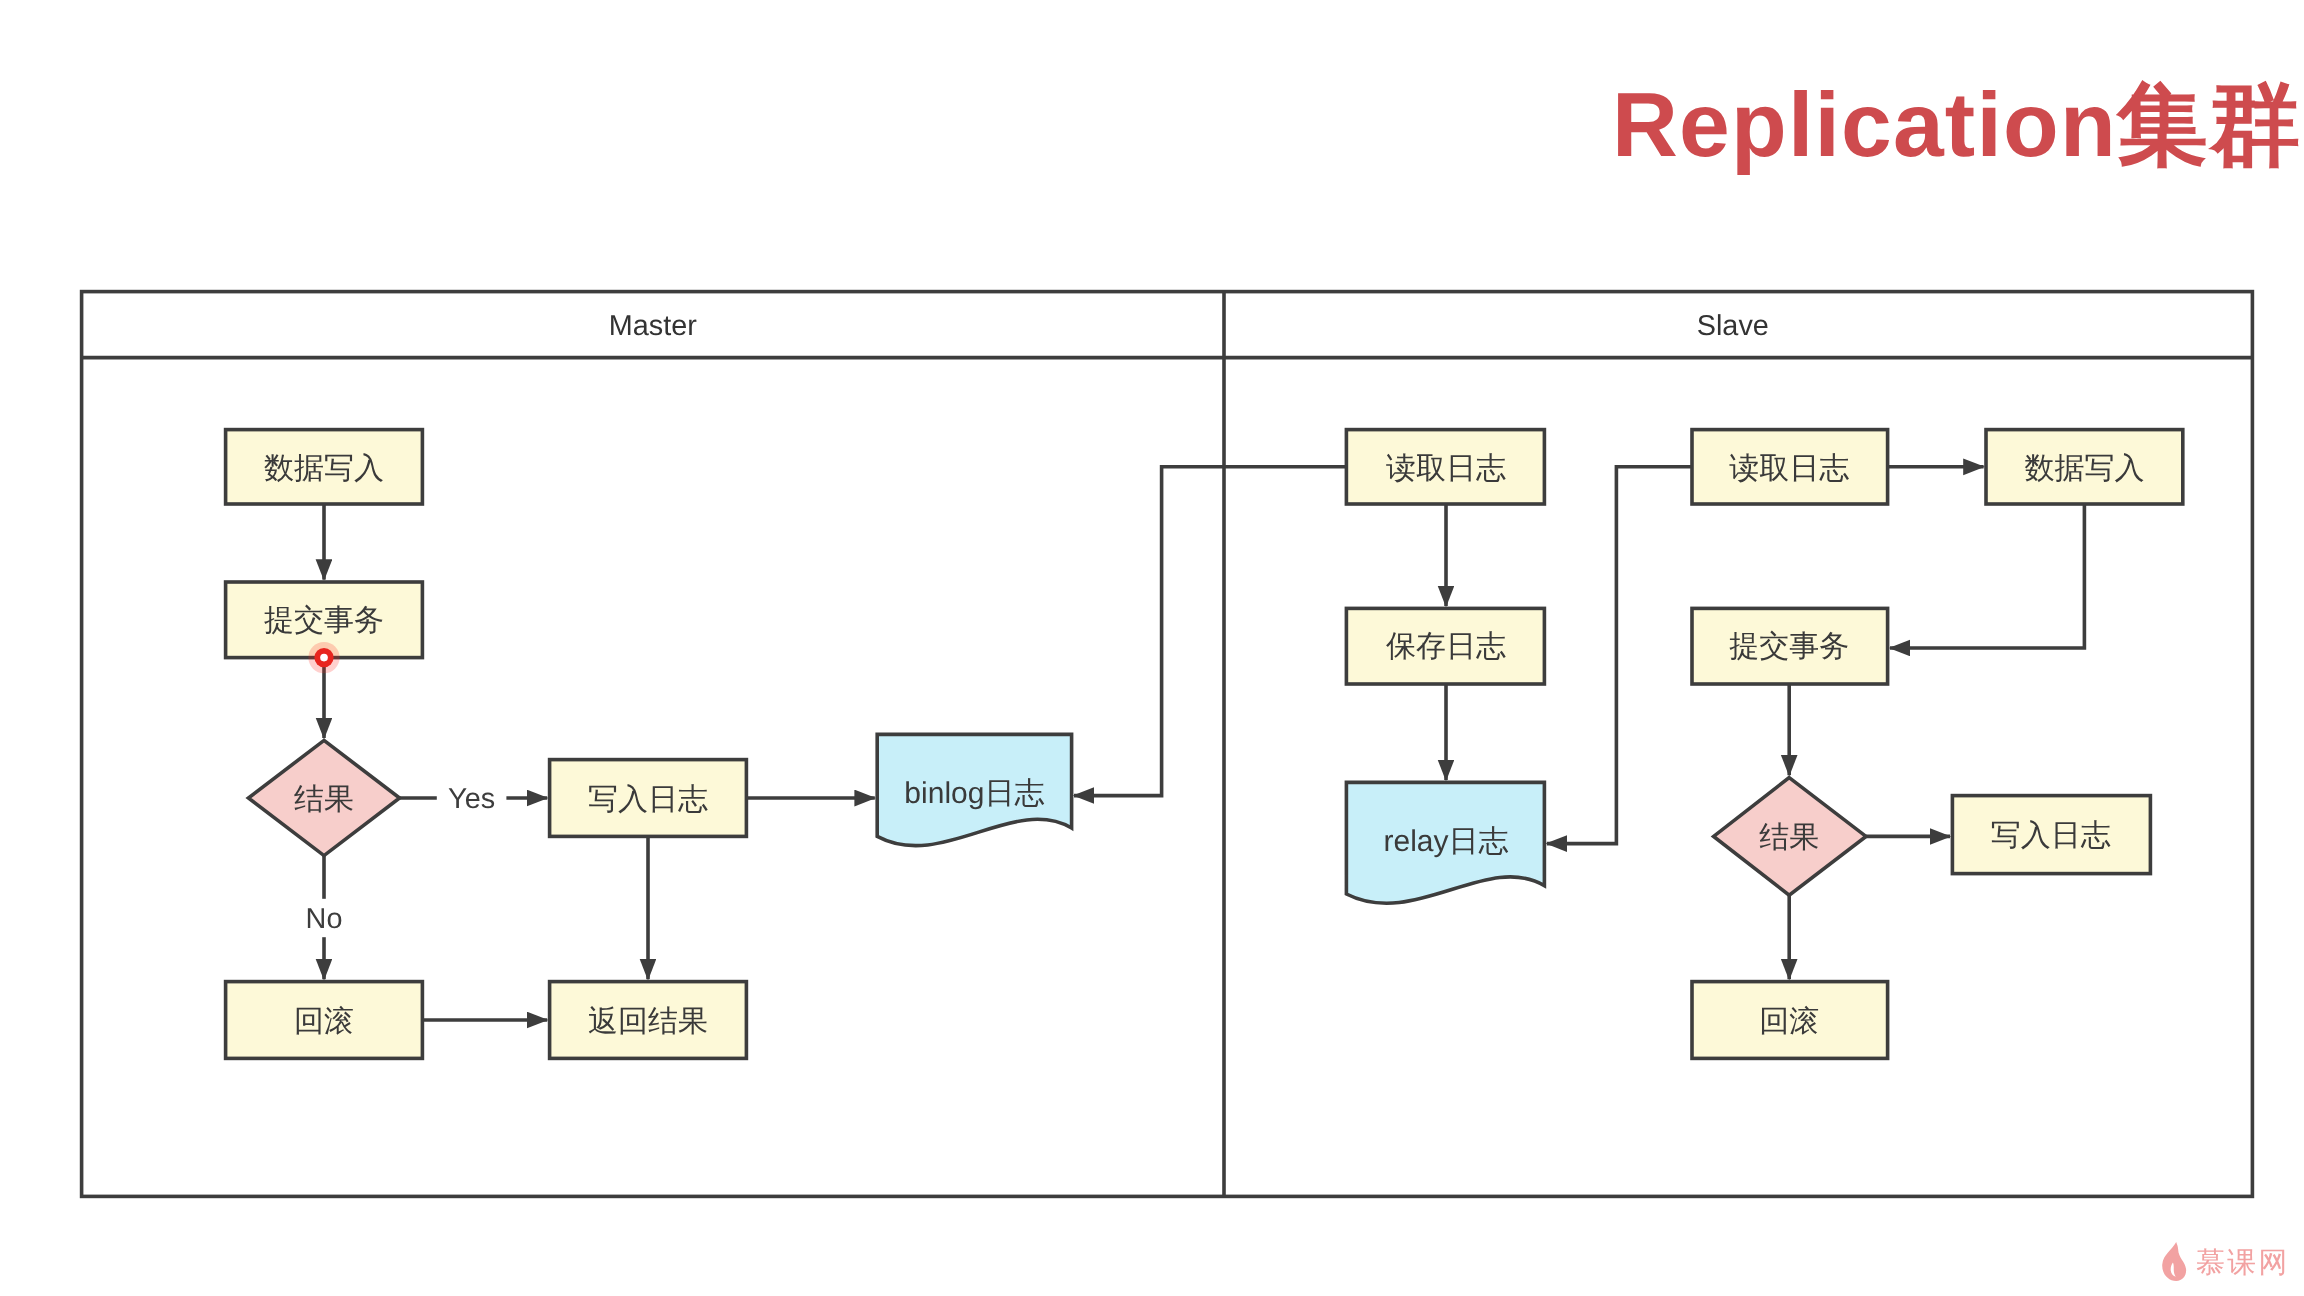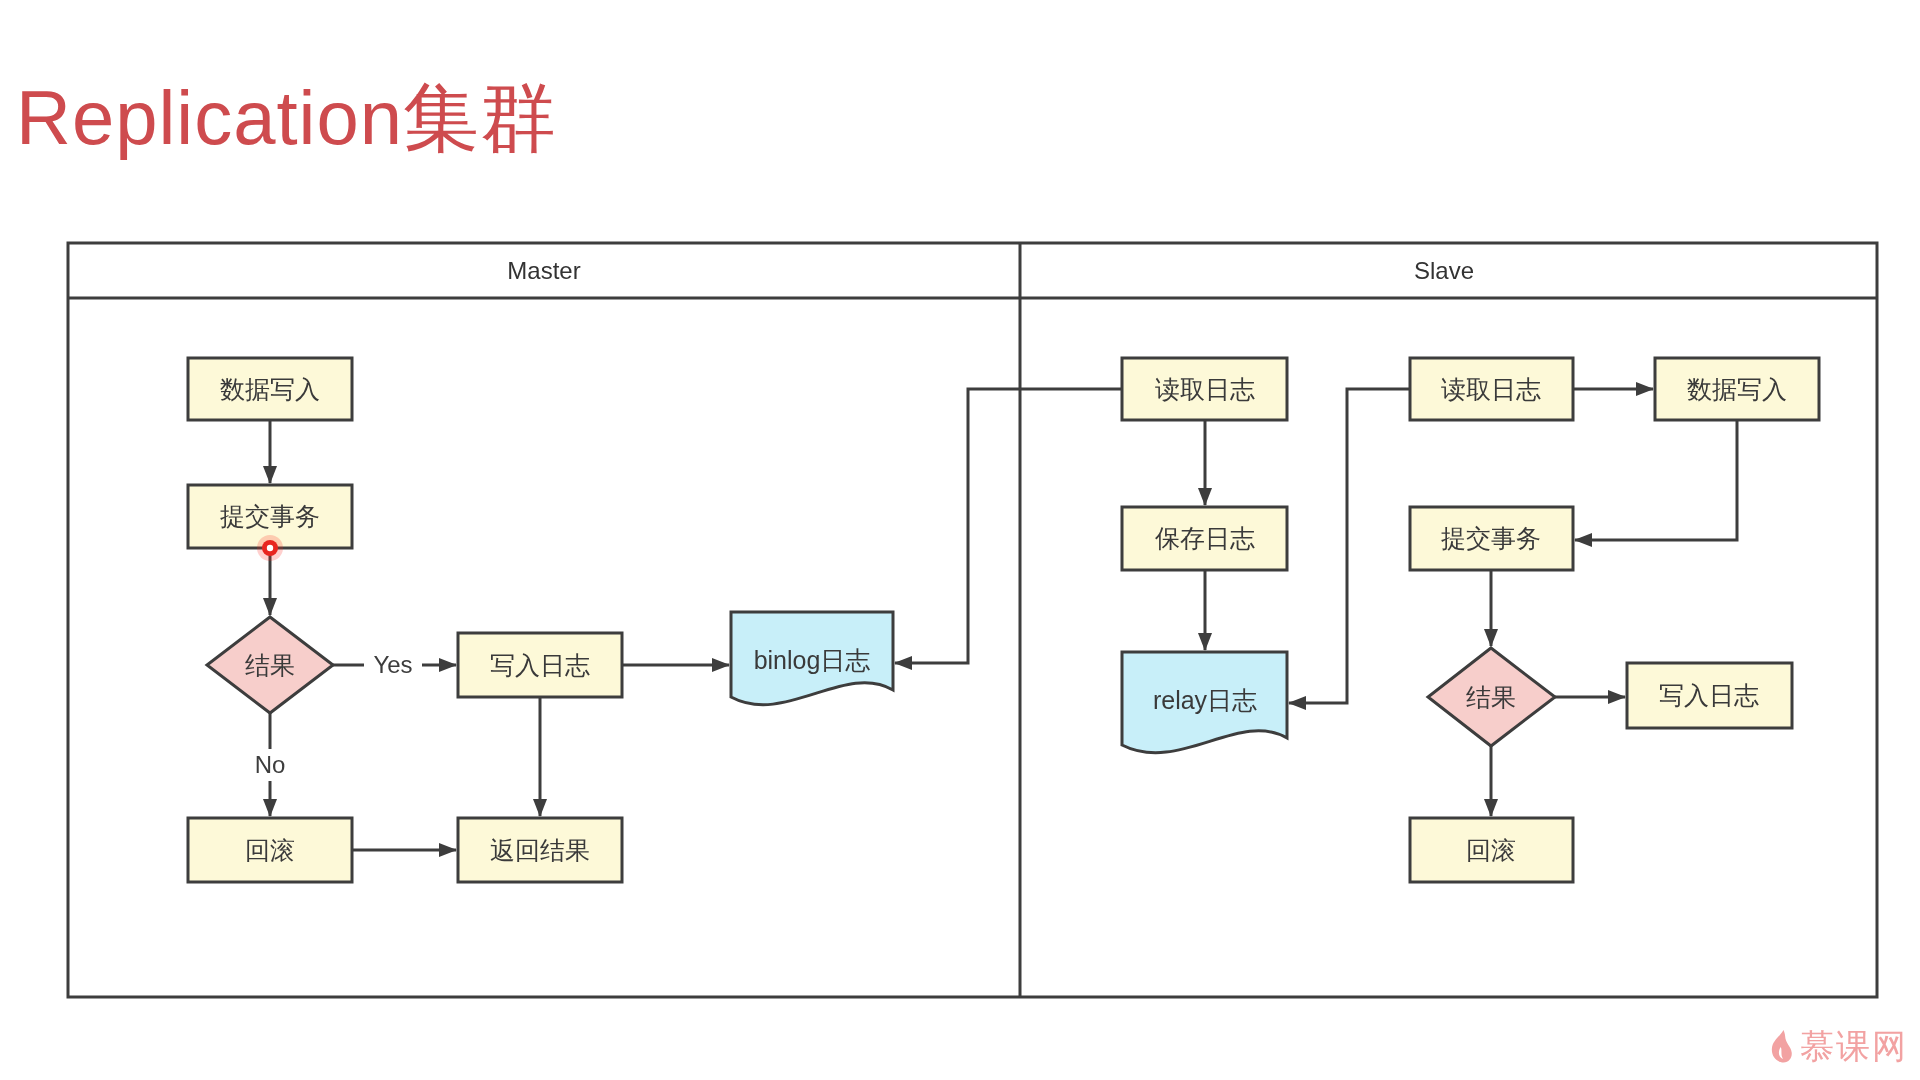--- a/index.html
+++ b/index.html
@@ -1,35 +1,35 @@
 <!DOCTYPE html>
 <html><head>
 <meta charset="utf-8">
 <style>
   html,body{margin:0;padding:0;background:#ffffff;}
   .canvas{
     position:relative;width:1920px;height:1080px;background:#ffffff;
     font-family:"Liberation Sans","DejaVu Sans",sans-serif;overflow:hidden;
   }
   .page-title{
-    position:absolute;top:52px;left:0;right:0;margin:16px;text-align:left;
-    font-size:76px;font-weight:normal;color:#ce4b4e;letter-spacing:1px;
+    position:absolute;top:52px;left:0;right:0;margin:2px;text-align:right;
+    font-size:76px;font-weight:bold;color:#ce4b4e;letter-spacing:1px;
   }
   svg.diagram{position:absolute;left:0;top:0;}
   .frame{fill:none;stroke:#3d3d3d;stroke-width:3;}
   .edge{fill:none;stroke:#3d3d3d;stroke-width:3;}
   .shape{stroke:#3d3d3d;stroke-width:3;}
   .node-label{font-size:25px;fill:#3a3a3a;text-anchor:middle;}
   .lane-label{font-size:24px;fill:#333333;text-anchor:middle;}
   .edge-label{font-size:24px;fill:#3d3d3d;text-anchor:middle;}
   .label-bg{fill:#ffffff;}
   .logo{
     position:absolute;right:12px;bottom:10px;display:flex;align-items:center;gap:5px;
   }
-  .logo-text{font-size:34px;color:#f2a2a2;letter-spacing:2px;}
+  .logo-text{font-size:24px;color:#f2a2a2;letter-spacing:2px;}
 </style>
 </head>
 <body>
 
 <div class="canvas">
 
   <h1 class="page-title">Replication集群</h1>
 
   <svg class="diagram" width="1920" height="1080" viewBox="0 0 1920 1080">
     <defs>

